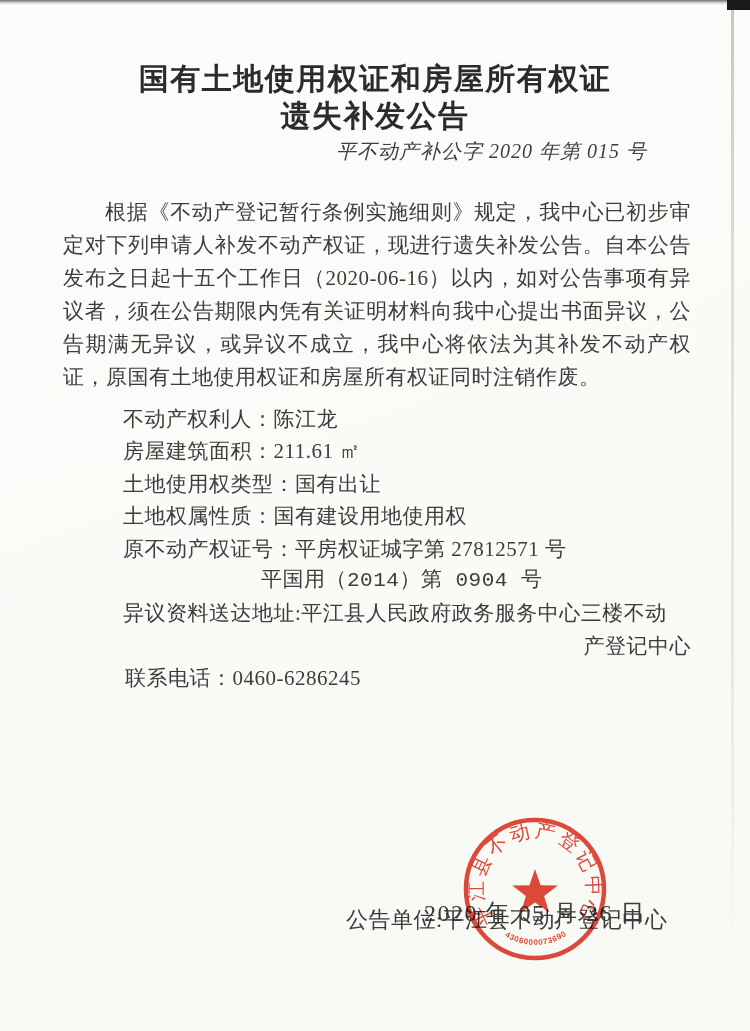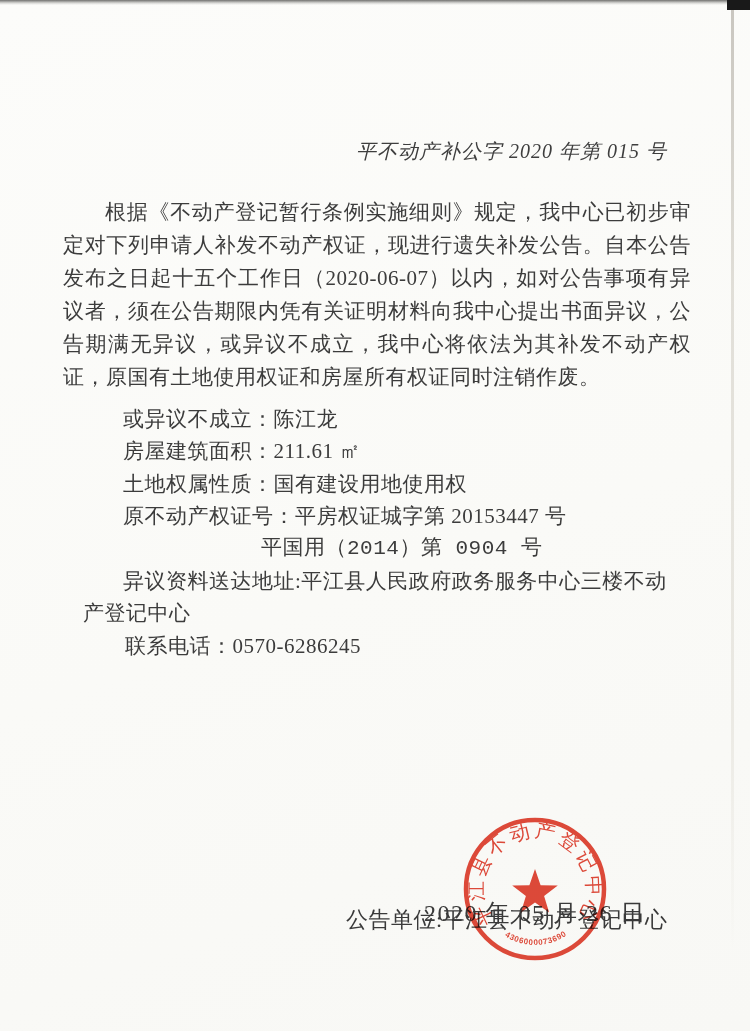--- a/index.html
+++ b/index.html
@@ -29,35 +29,35 @@
   .title {
     position:absolute; top:60px; left:0; width:100%;
     text-align:center;
     font-family:"Liberation Sans","DejaVu Sans",sans-serif;
     font-weight:bold; color:#2b2b2b;
     font-size:30px; line-height:37px; letter-spacing:1.5px;
   }
   .doc-number {
     position:absolute; top:138px; left:0; width:647px;
     text-align:right;
-    font-size:20px; font-style:italic; color:#3e3e3e; letter-spacing:1px;margin-left:20px;
+    font-size:20px; font-style:italic; color:#3e3e3e; letter-spacing:1px;
   }
   
   .content {
     position:absolute; left:63px; top:196px; width:628px;
     font-size:21px; color:#3c3c3c;
   }
   .paragraph {
     margin:0; line-height:33px; text-indent:2em; text-align:justify;
     letter-spacing:.5px;
   }
   .fields { margin-top:9px; }
   .field { line-height:32.4px; padding-left:60px; white-space:nowrap; letter-spacing:.5px; }
   .field.cert2 { padding-left:198px;font-family:Liberation Mono, monospace; }
-  .field.wrap  { padding-left:20px; }
+  .field.wrap  { padding-left:20px;text-align:right; }
   .field.phone { padding-left:62px; }
   
   .issuer {
     position:absolute; left:346px; top:865px;
     font-size:22px; color:#3a3a3a; letter-spacing:.5px; white-space:nowrap;margin-top:40px;
   }
   .issue-date {
     position:absolute; left:424px; top:897px;
     font-size:24px; color:#3a3a3a; letter-spacing:1.5px; white-space:nowrap;
   }
@@ -70,34 +70,39 @@
 </style>
 </head>
 <body>
 
 <div class="page">
 
   <div class="scan-top"></div>
   <div class="scan-corner"></div>
   <div class="scan-right-line"></div>
 
+  <div class="title">
+    <div>国有土地使用权证和房屋所有权证</div>
+    <div>遗失补发公告</div>
+  </div>
 
   <div class="doc-number">平不动产补公字 2020 年第 015 号</div>
 
   <div class="content">
-    <p class="paragraph">根据《不动产登记暂行条例实施细则》规定，我中心已初步审定对下列申请人补发不动产权证，现进行遗失补发公告。自本公告发布之日起十五个工作日（2020-06-07）以内，如对公告事项有异议者，须在公告期限内凭有关证明材料向我中心提出书面异议，公告期满无异议，或异议不成立，我中心将依法为其补发不动产权证，原国有土地使用权证和房屋所有权证同时注销作废。</p>
+    <p class="paragraph">根据《不动产登记暂行条例实施细则》规定，我中心已初步审定对下列申请人补发不动产权证，现进行遗失补发公告。自本公告发布之日起十五个工作日（2020-06-16）以内，如对公告事项有异议者，须在公告期限内凭有关证明材料向我中心提出书面异议，公告期满无异议，或异议不成立，我中心将依法为其补发不动产权证，原国有土地使用权证和房屋所有权证同时注销作废。</p>
     <div class="fields">
-        <div class="field normal">或异议不成立：陈江龙</div>
+        <div class="field normal">不动产权利人：陈江龙</div>
         <div class="field normal">房屋建筑面积：211.61 ㎡</div>
+        <div class="field normal">土地使用权类型：国有出让</div>
         <div class="field normal">土地权属性质：国有建设用地使用权</div>
-        <div class="field normal">原不动产权证号：平房权证城字第 20153447 号</div>
+        <div class="field normal">原不动产权证号：平房权证城字第 27812571 号</div>
         <div class="field cert2">平国用（2014）第 0904 号</div>
         <div class="field normal">异议资料送达地址:平江县人民政府政务服务中心三楼不动</div>
         <div class="field wrap">产登记中心</div>
-        <div class="field phone">联系电话：0570-6286245</div>
+        <div class="field phone">联系电话：0460-6286245</div>
       </div>
   </div>
 
   <div class="issuer">公告单位:平江县不动产登记中心</div>
   <div class="issue-date">2020 年 05 月 26 日</div>
 
   <svg class="seal" viewBox="0 0 148 148">
     <defs>
       <path id="seal-arc-top" d="M 37,111 A 52,52 0 1 1 111,111" fill="none"></path>
       <path id="seal-arc-bottom" d="M 42,120 A 56,56 0 0 0 106,120" fill="none"></path>

